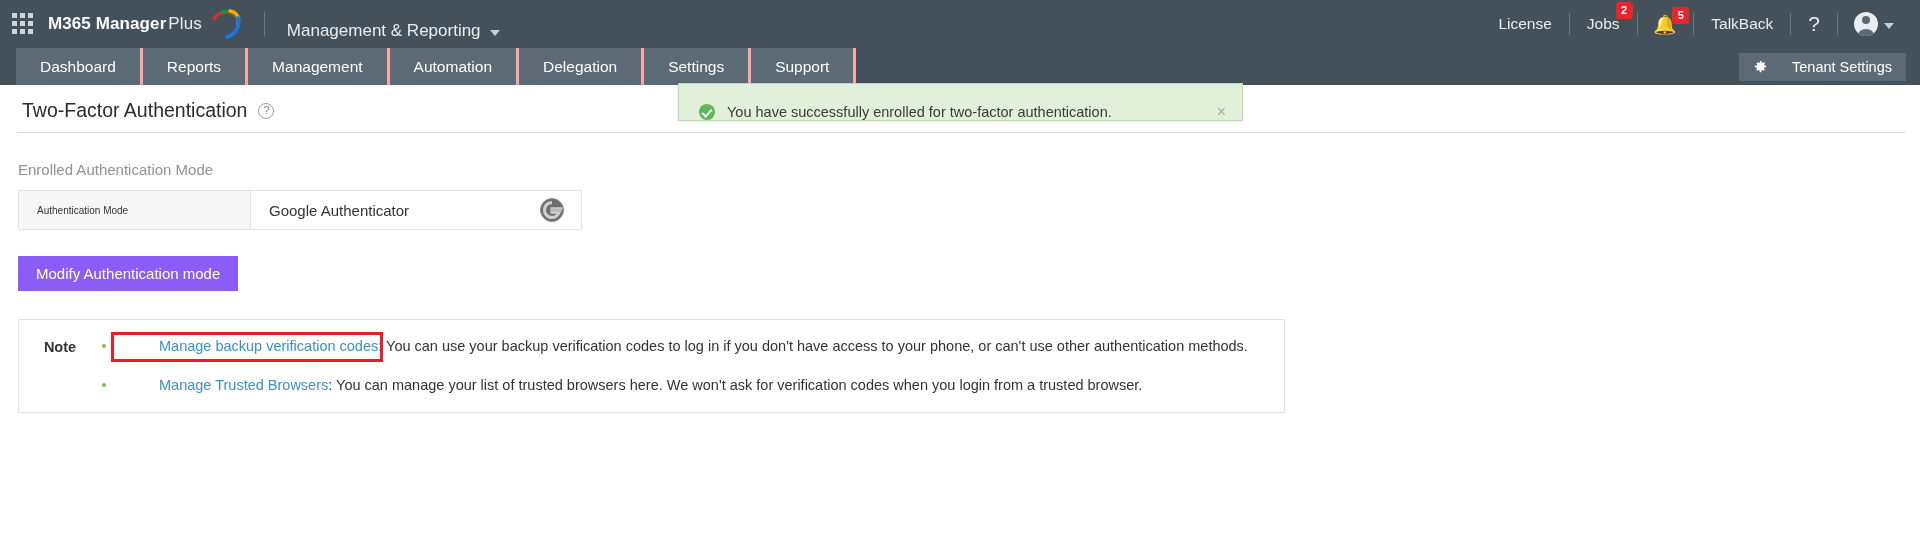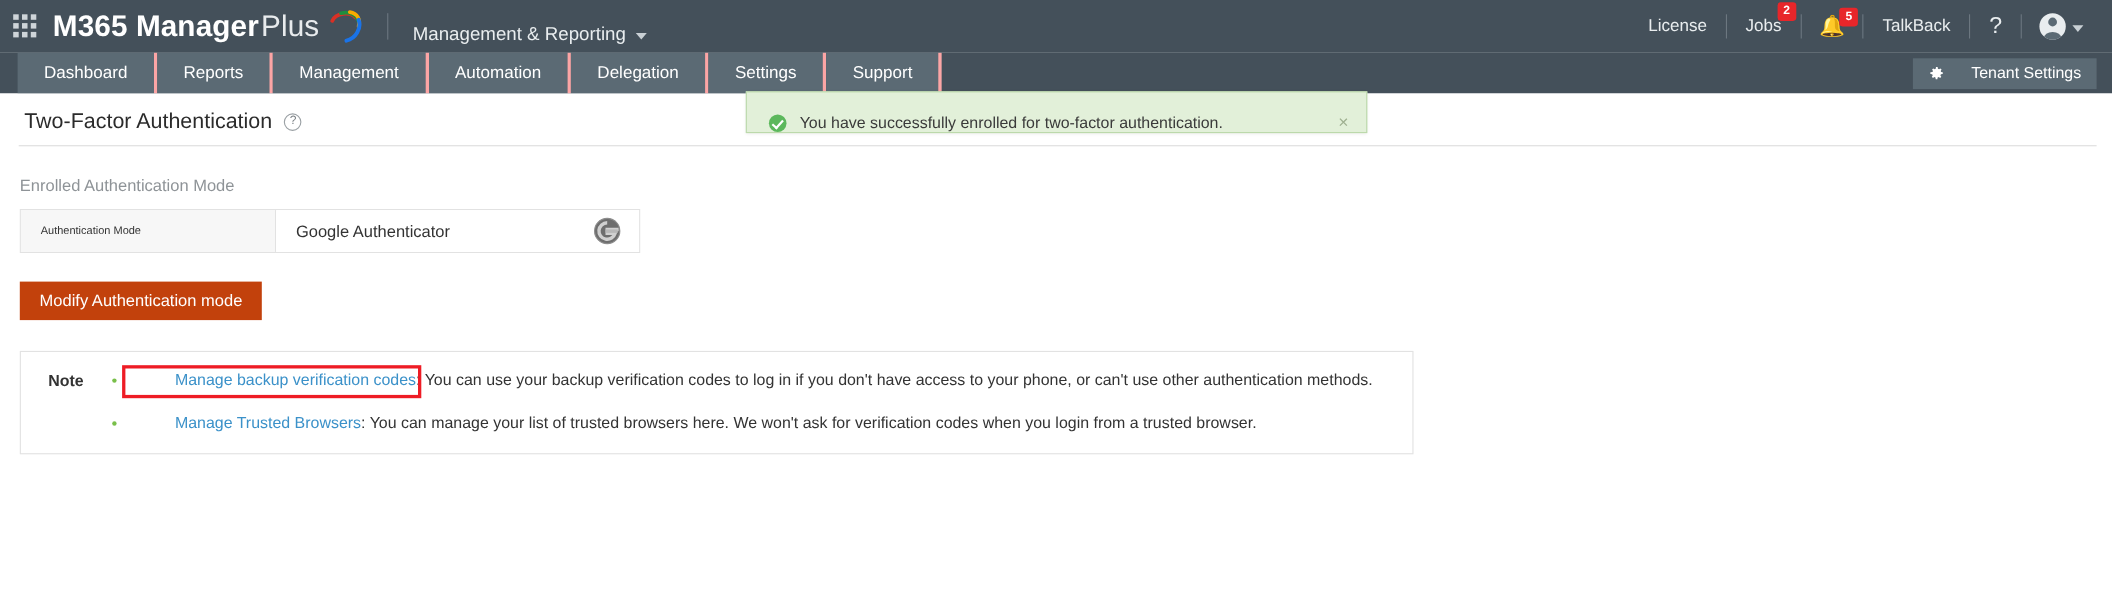--- a/index.html
+++ b/index.html
@@ -27,21 +27,21 @@
     grid-template-rows: repeat(3, 5px);
     gap: 3px;
     margin-right: 14px;
     cursor: pointer;
   }
   .waffle i { background: #cfd5d9; display: block; width: 5px; height: 5px; }
   .brand {
     display: flex;
     align-items: center;
     gap: 2px;
-    font-size: 27px;
+    font-size: 17px;
     color: #ffffff;
     letter-spacing: .1px;
     white-space: nowrap;
   }
   .brand .b-strong { font-weight: bold; }
   .brand .b-light { font-weight: normal; color: #e8ebed; }
   .brand-swirl { margin-left: 4px; display: block; }
 
   .vsep { width: 1px; height: 24px; background: #6c7780; margin: 0 22px; }
 
@@ -241,21 +241,21 @@
     display: flex; align-items: center;
     padding: 0 16px 0 18px;
     font-size: 15px;
     color: #333;
     white-space: nowrap;
   }
   .ga-logo { margin-left: auto; display:block; }
 
   .modify-btn {
     margin: 26px 0 0 18px;
-    background: #c2410c;
+    background: #8b5cf6;
     color: #ffffff;
     border: none;
     font-family: "Liberation Sans", sans-serif;
     font-size: 15px;
     padding: 9px 18px;
     cursor: pointer;
     white-space: nowrap;
   }
 
   .note-box {

